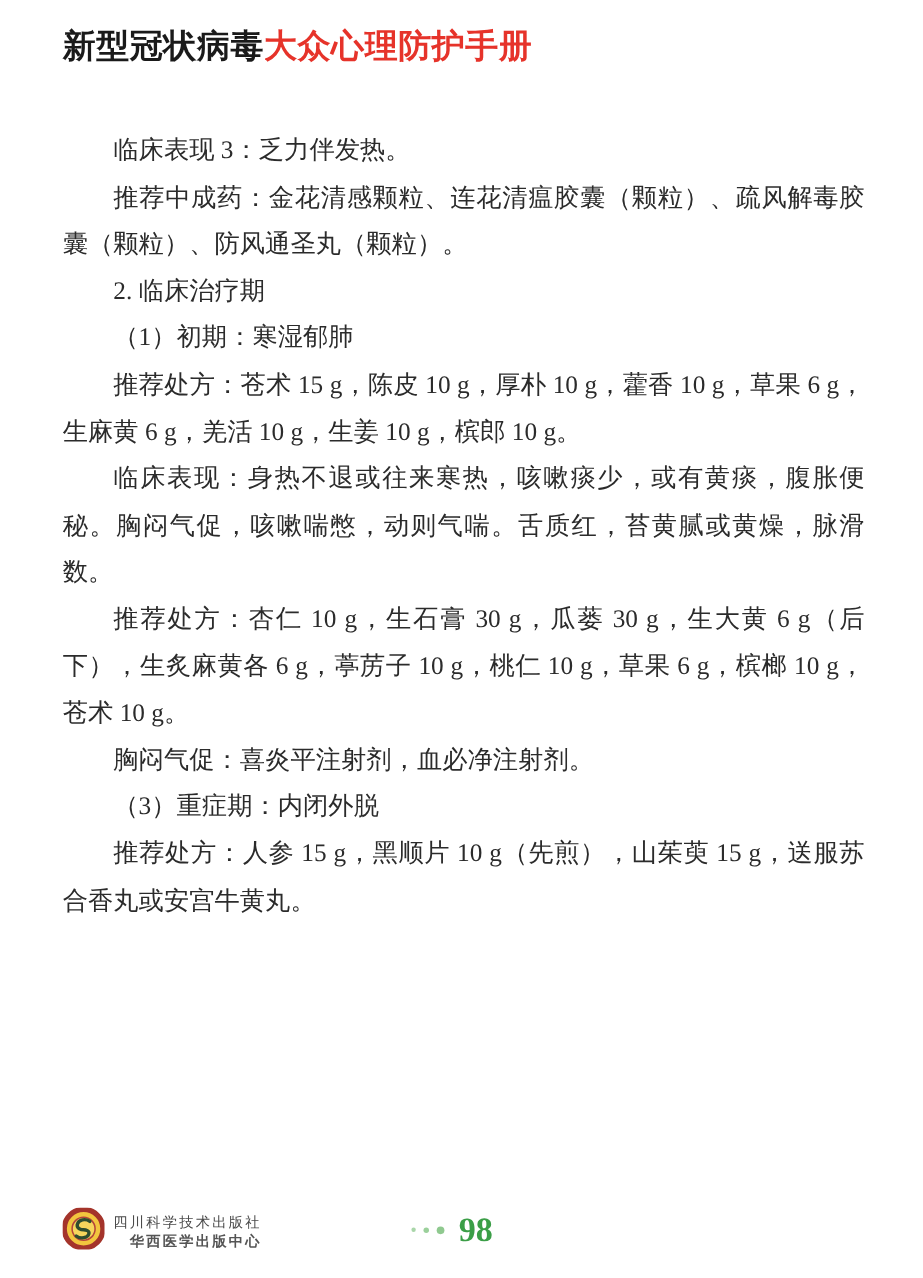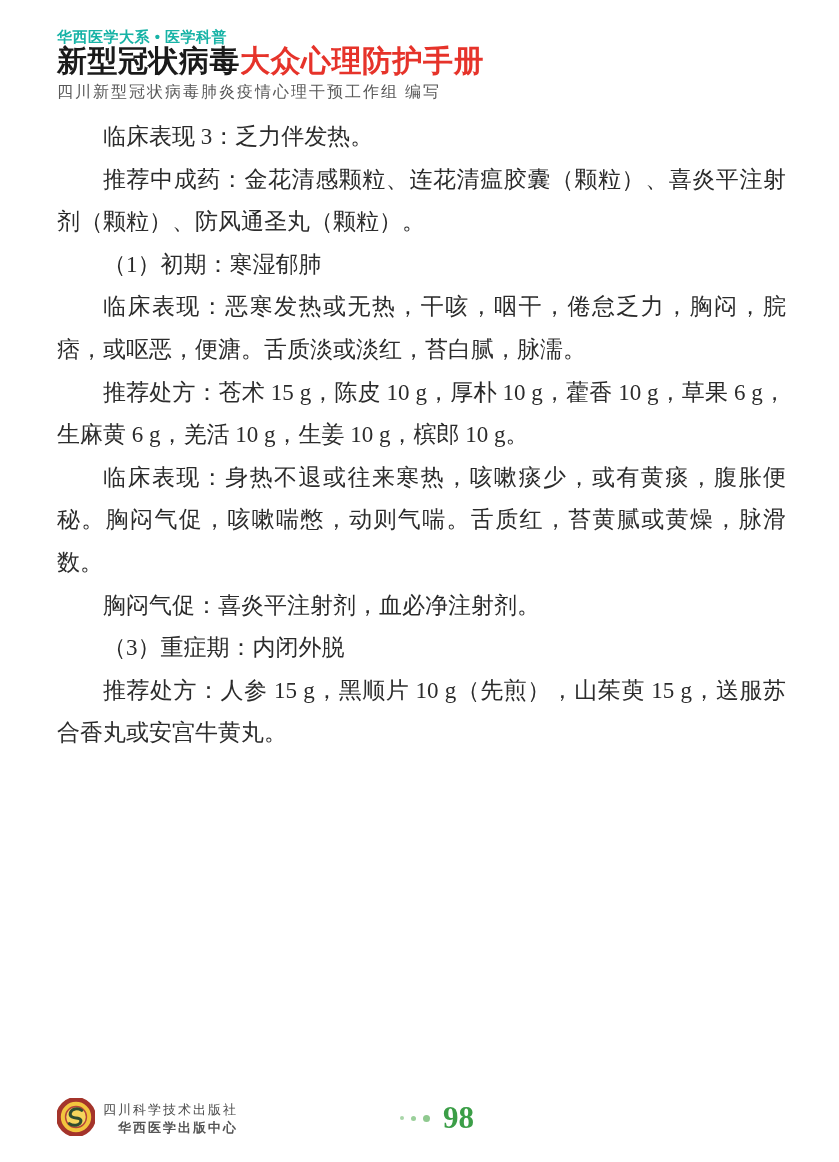--- a/index.html
+++ b/index.html
@@ -92,21 +92,21 @@
     font-size: 13px;
     line-height: 18px;
     color: #4a4a4a;
     letter-spacing: 2px;
     white-space: nowrap;
   }
   .publisher-text .pub-line2 { font-weight: bold; color: #555555; text-align: right; }
 
   .page-number-group {
     position: absolute;
-    left: 400px;
+    left: 374px;
     top: 6px;
     display: flex;
     align-items: center;
   }
   .dots { display: flex; align-items: center; }
   .dots span {
     display: inline-block;
     border-radius: 50%;
     background: #8fc98f;
     margin-right: 7px;
@@ -122,35 +122,34 @@
     color: #3b9e47;
     line-height: 36px;
   }
 </style>
 </head>
 <body>
 
 <div class="page">
 
   <header class="book-header">
-    <div class="series-title">华西医学大系 • 医学科普</div>
     <div class="book-title">
       <span class="t-black">新型冠状病毒</span><span class="t-red">大众心理防护手册</span>
     </div>
-    <div class="byline">四川新型冠状病毒肺炎疫情心理干预工作组 编写</div>
   </header>
 
   <main class="page-body">
 
   <p>临床表现 3：乏力伴发热。</p>
-      <p>推荐中成药：金花清感颗粒、连花清瘟胶囊（颗粒）、喜炎平注射剂（颗粒）、防风通圣丸（颗粒）。</p>
+      <p>推荐中成药：金花清感颗粒、连花清瘟胶囊（颗粒）、疏风解毒胶囊（颗粒）、防风通圣丸（颗粒）。</p>
+      <p>2. 临床治疗期</p>
       <p>（1）初期：寒湿郁肺</p>
-      <p>临床表现：恶寒发热或无热，干咳，咽干，倦怠乏力，胸闷，脘痞，或呕恶，便溏。舌质淡或淡红，苔白腻，脉濡。</p>
       <p>推荐处方：苍术 15 g，陈皮 10 g，厚朴 10 g，藿香 10 g，草果 6 g，生麻黄 6 g，羌活 10 g，生姜 10 g，槟郎 10 g。</p>
       <p>临床表现：身热不退或往来寒热，咳嗽痰少，或有黄痰，腹胀便秘。胸闷气促，咳嗽喘憋，动则气喘。舌质红，苔黄腻或黄燥，脉滑数。</p>
+      <p>推荐处方：杏仁 10 g，生石膏 30 g，瓜蒌 30 g，生大黄 6 g（后下），生炙麻黄各 6 g，葶苈子 10 g，桃仁 10 g，草果 6 g，槟榔 10 g，苍术 10 g。</p>
       <p>胸闷气促：喜炎平注射剂，血必净注射剂。</p>
       <p>（3）重症期：内闭外脱</p>
       <p>推荐处方：人参 15 g，黑顺片 10 g（先煎），山茱萸 15 g，送服苏合香丸或安宫牛黄丸。</p>
     </main>
 
   <footer class="page-footer">
     <div class="publisher">
       <span>
         <svg class="publisher-logo" viewBox="0 0 40 40" aria-hidden="true">
           <circle cx="20" cy="20" r="18.5" fill="#f2c53e" stroke="#a4342b" stroke-width="5"></circle>

